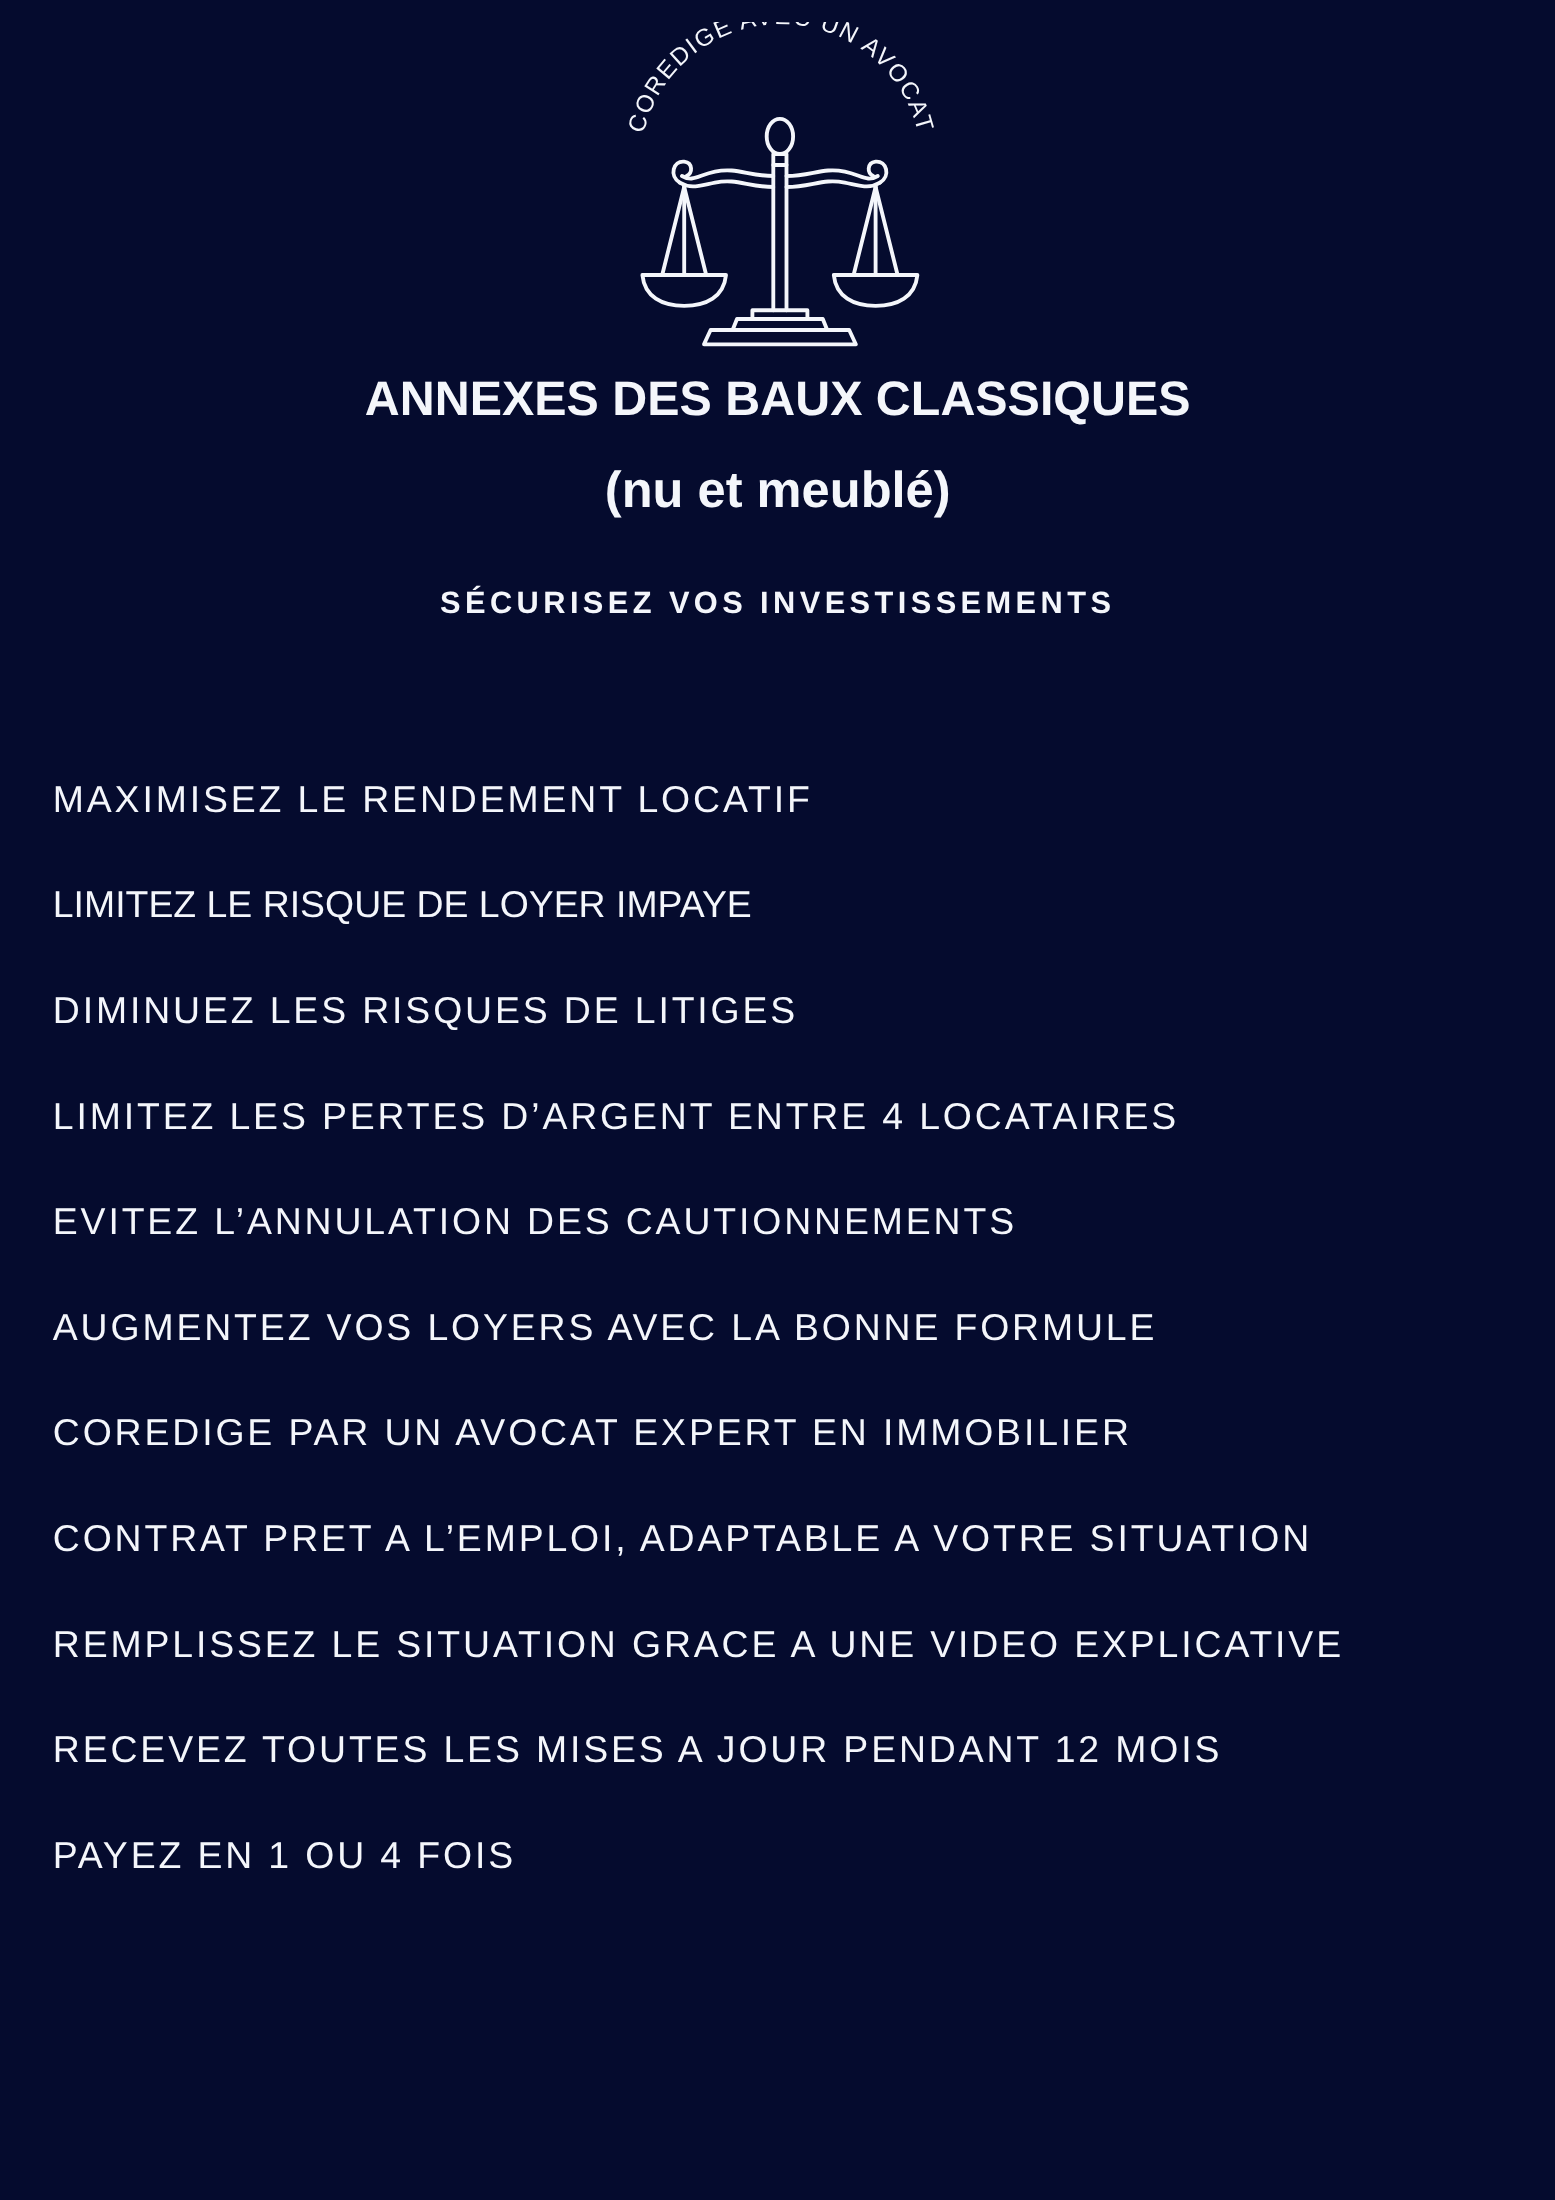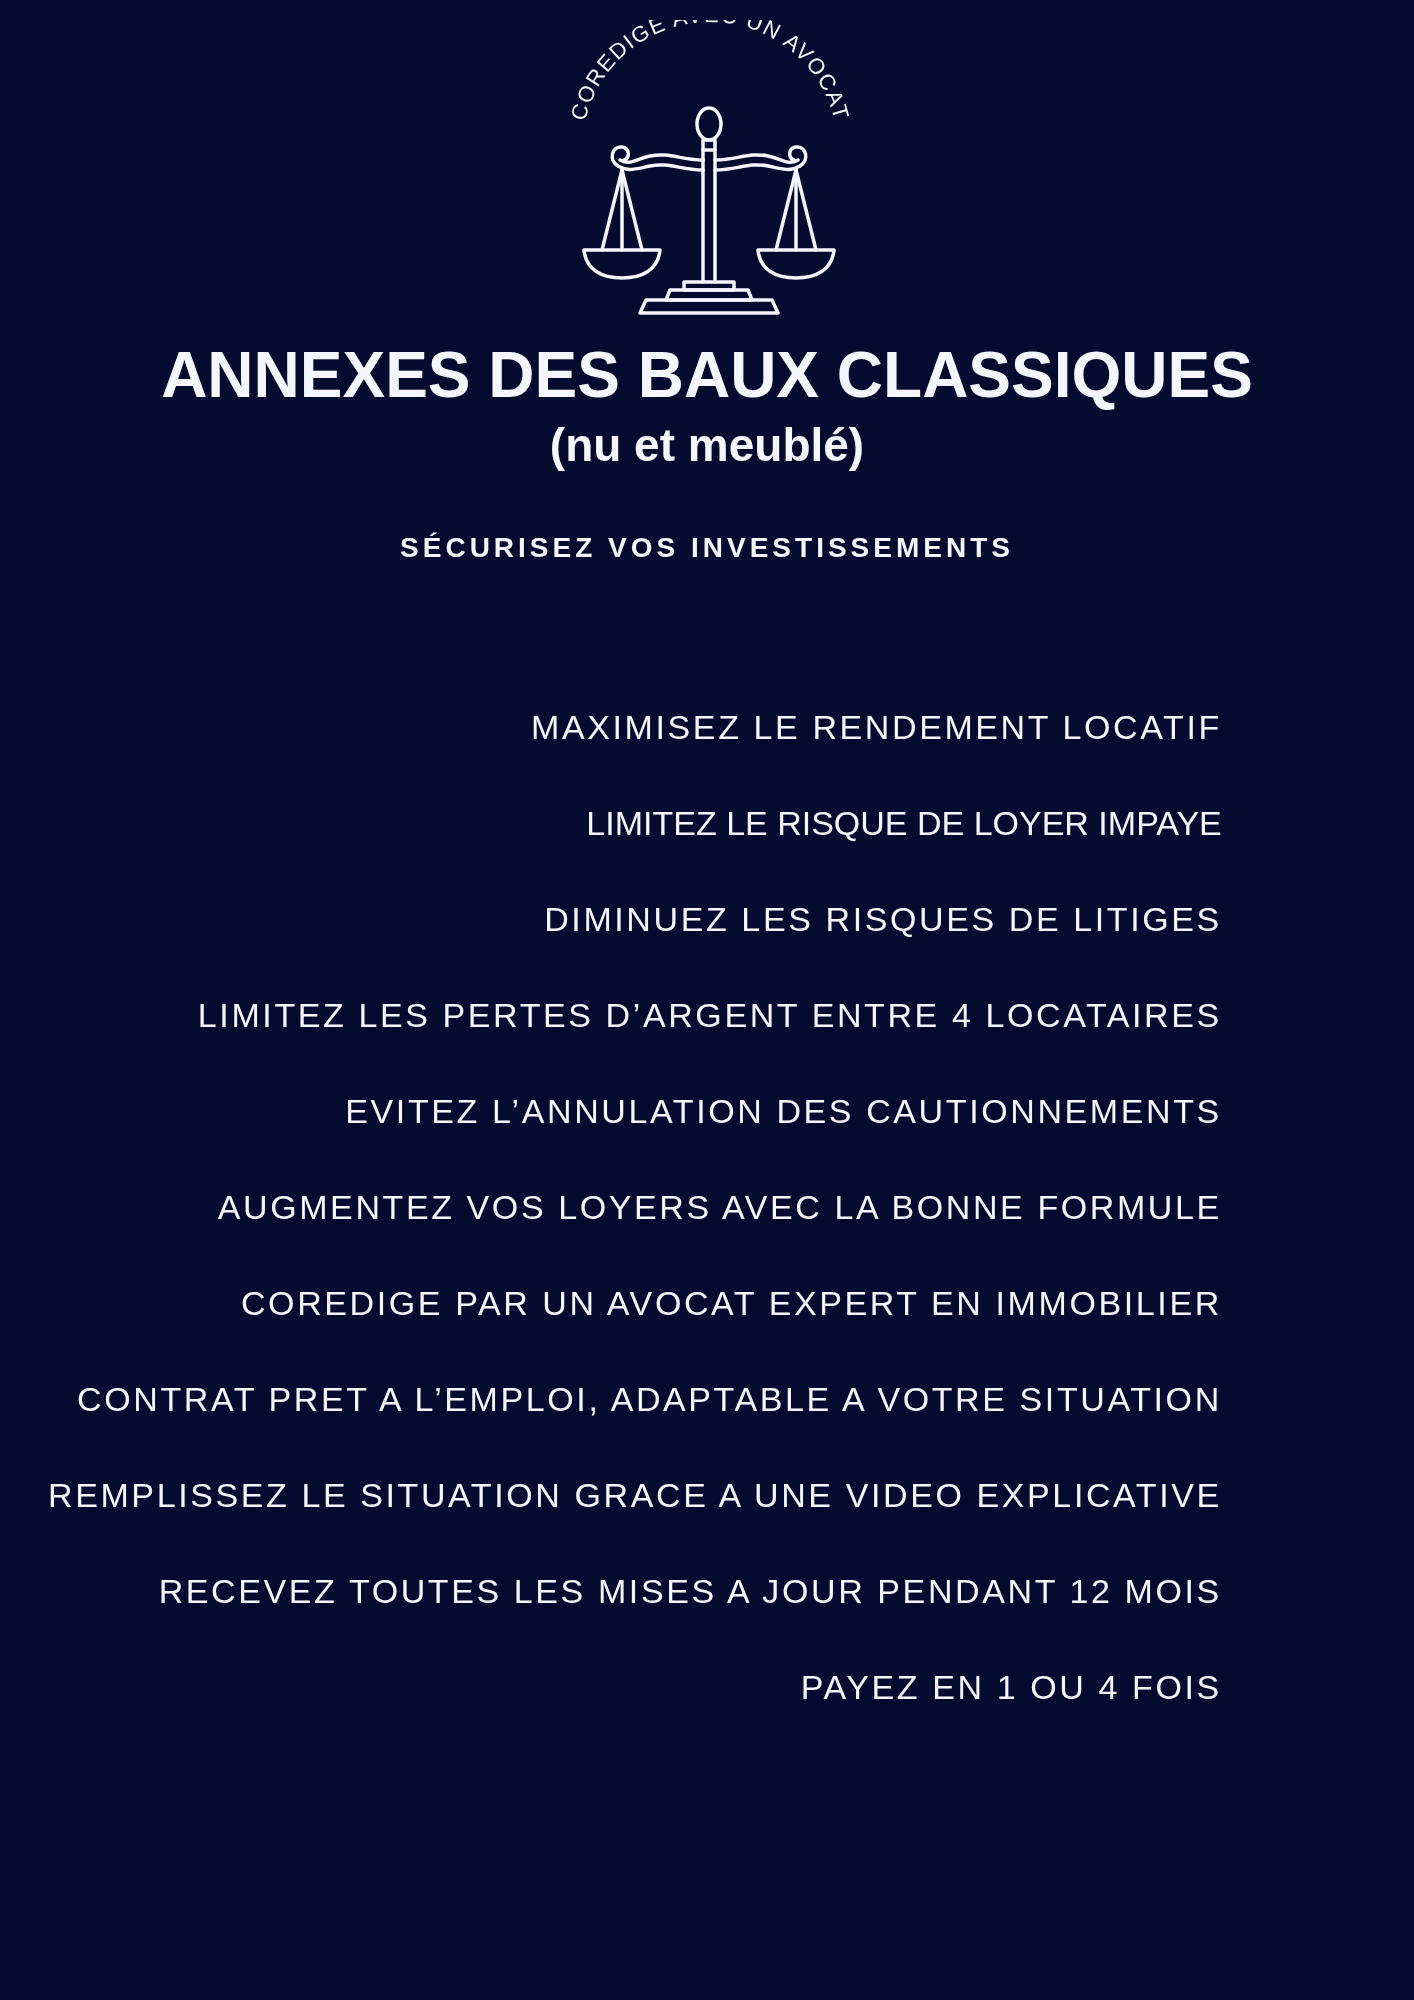--- a/index.html
+++ b/index.html
@@ -8,28 +8,27 @@
     background:#050b2e;
     color:#f4f6fb;
     font-family:"Liberation Sans", sans-serif;
     position:relative; overflow:hidden;
   }
   .logo { position:absolute; left:560px; top:20px; width:300px; height:300px; }
   .title {
     position:absolute; left:0; width:1414px; text-align:center;
     font-weight:bold; margin:0;
   }
-  .t1 { top:338px; font-size:64px; letter-spacing:0px; }
+  .t1 { top:338px; font-size:44px; letter-spacing:0px; }
   .t2 { top:418px; font-size:46px; }
   .t3 { top:532px; font-size:28px; letter-spacing:4px; }
   .features { position:absolute; left:48px; top:700px; margin:0; padding:0; list-style:none; }
   .features li {
     font-size:34px; letter-spacing:2.6px; height:96px; line-height:54px;
     white-space:nowrap;
-    text-align:right;
   }
   .features li.tight { letter-spacing:0px; }
 </style>
 </head>
 <body>
 
 <div class="logo">
   <svg width="300" height="300" viewBox="0 0 300 300">
     <defs>
       <path id="arcPath" d="M 22 130 A 128 128 0 0 1 278 130"></path>

